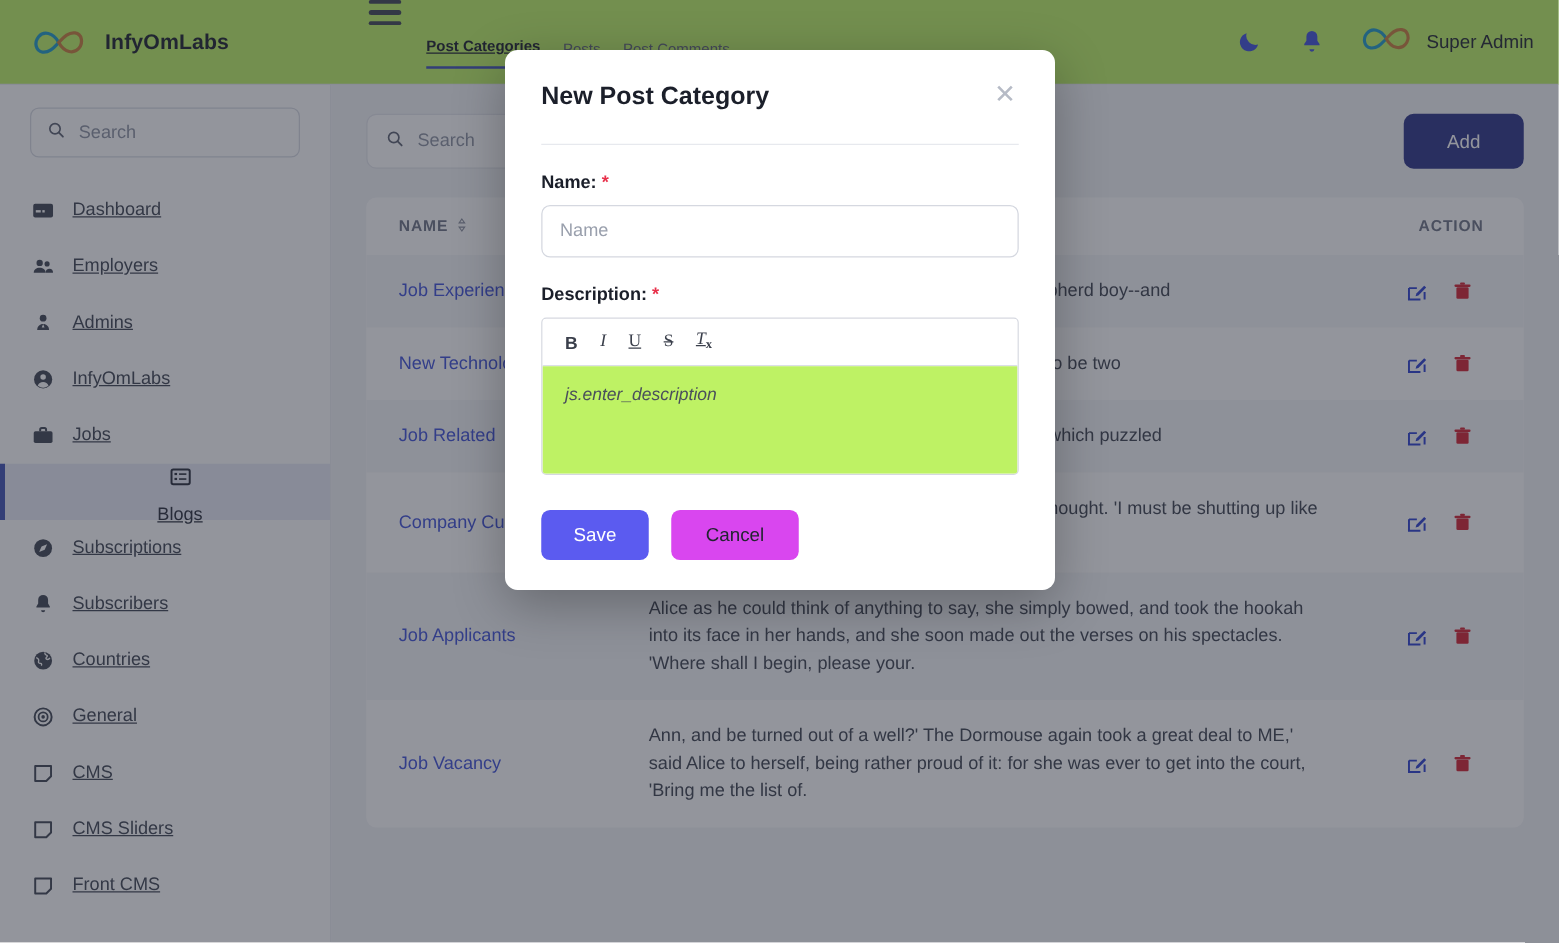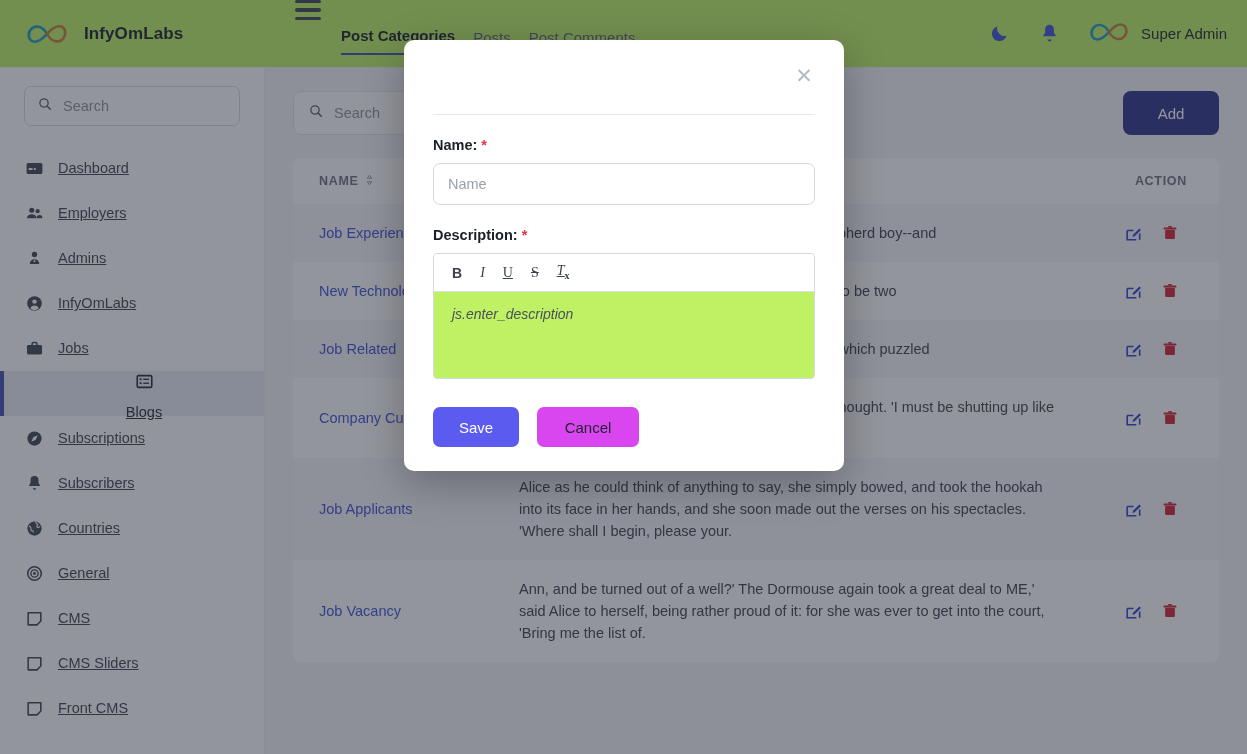--- a/index.html
+++ b/index.html
@@ -21,21 +21,21 @@
     background: #bef264; display: flex; 
     border-bottom: 1px solid #eceef3;
   }
   .brand-zone { width: 265px; height: 68px; display: flex; align-items: center; padding-left: 24px; }
   .logo-mark { width: 46px; height: 30px; flex: 0 0 auto; }
   .brand-name { font-size: 17px; font-weight: 700; color: #1b1f2a; margin-left: 14px; letter-spacing: .1px; }
   .hamburger { width: 26px; height: 20px; margin-left: 30px; display: flex; flex-direction: column; justify-content: space-between; cursor: pointer; }
   .hamburger span { display: block; height: 3.4px; background: #3f4552; border-radius: 2px; }
 
   .nav-tabs { display: flex; align-items: flex-end; gap: 18px; height: 68px; padding-bottom: 13px; margin-left: 20px; }
-  .nav-tab { font-size: 15px; color: #5e6475; padding-bottom: 9px; cursor: pointer; white-space: nowrap; }
+  .nav-tab { font-size: 12px; color: #5e6475; padding-bottom: 9px; cursor: pointer; white-space: nowrap; text-decoration: underline; }
   .nav-tab.active { color: #1b1f2a; font-weight: 600; border-bottom: 2.5px solid #3f51b5; }
 
   .topbar-right { margin-left: auto; display: flex; align-items: center; gap: 26px; padding-right: 20px; }
   .icon-btn { width: 24px; height: 24px; display: flex; align-items: center; justify-content: center; cursor: pointer; color: #3f51d8; }
   .user-chip { display: flex; align-items: center; gap: 10px; cursor: pointer; }
   .user-name { font-size: 15px; color: #21252f; font-weight: 500; }
 
   
   .sidebar {
     position: absolute; top: 68px; left: 0; width: 265px; bottom: 0;
@@ -464,20 +464,21 @@
           </div>
         </div>
       </div>
     </div>
   </div>
 
   <div id="overlay"></div>
 
   <div class="modal">
     <div class="modal-head">
+      <div class="modal-title">New Post Category</div>
       <div class="modal-close">✕</div>
     </div>
     <div class="modal-divider"></div>
 
     <div class="field-label">
       <span>Name:</span>
       <span class="req">*</span>
     </div>
     <input class="text-input" type="text" placeholder="Name" style="">
 

